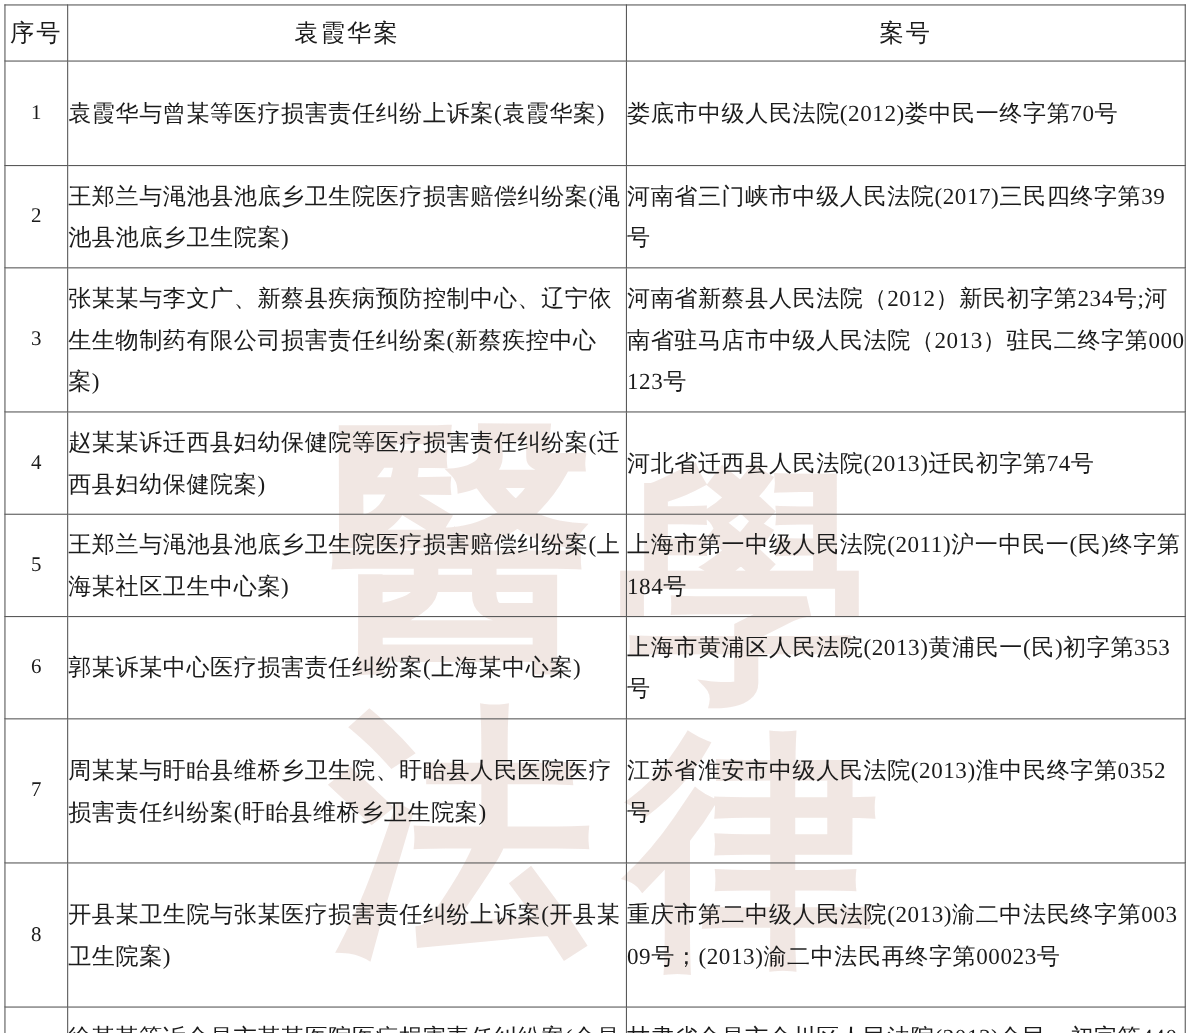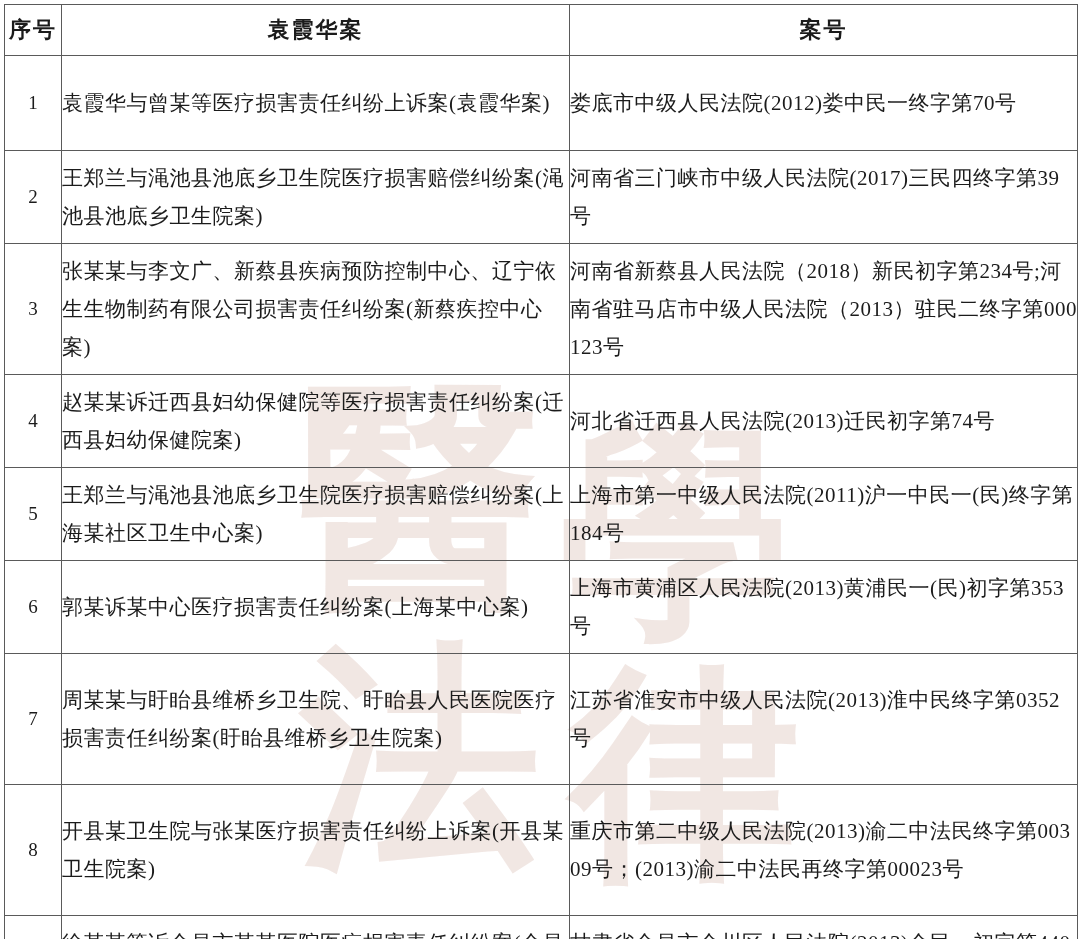--- a/index.html
+++ b/index.html
@@ -60,21 +60,21 @@
     background: transparent;
   }
 
   col.c-index { width: 57px; }
   col.c-name  { width: 508px; }
   col.c-no    { width: 508px; }
 
   thead th {
     text-align: center;
     font-size: 22px;
-    font-weight: bold;
+    font-weight: normal;
     letter-spacing: 2px;
     height: 50px;
     line-height: 50px;
   }
 
   td.idx {
     text-align: center;
     font-size: 19px;
     font-family: "Liberation Serif", "DejaVu Serif", serif;
   }
@@ -129,21 +129,21 @@
         <td class="cell">娄底市中级人民法院(2012)娄中民一终字第70号</td>
       </tr>
       <tr class="r2">
         <td class="idx">2</td>
         <td class="cell">王郑兰与渑池县池底乡卫生院医疗损害赔偿纠纷案(渑池县池底乡卫生院案)</td>
         <td class="cell">河南省三门峡市中级人民法院(2017)三民四终字第39号</td>
       </tr>
       <tr class="r3">
         <td class="idx">3</td>
         <td class="cell">张某某与李文广、新蔡县疾病预防控制中心、辽宁依生生物制药有限公司损害责任纠纷案(新蔡疾控中心案)</td>
-        <td class="cell">河南省新蔡县人民法院（2018）新民初字第234号;河南省驻马店市中级人民法院（2013）驻民二终字第000123号</td>
+        <td class="cell">河南省新蔡县人民法院（2012）新民初字第234号;河南省驻马店市中级人民法院（2013）驻民二终字第000123号</td>
       </tr>
       <tr class="r4">
         <td class="idx">4</td>
         <td class="cell">赵某某诉迁西县妇幼保健院等医疗损害责任纠纷案(迁西县妇幼保健院案)</td>
         <td class="cell">河北省迁西县人民法院(2013)迁民初字第74号</td>
       </tr>
       <tr class="r5">
         <td class="idx">5</td>
         <td class="cell">王郑兰与渑池县池底乡卫生院医疗损害赔偿纠纷案(上海某社区卫生中心案)</td>
         <td class="cell">上海市第一中级人民法院(2011)沪一中民一(民)终字第184号</td>

